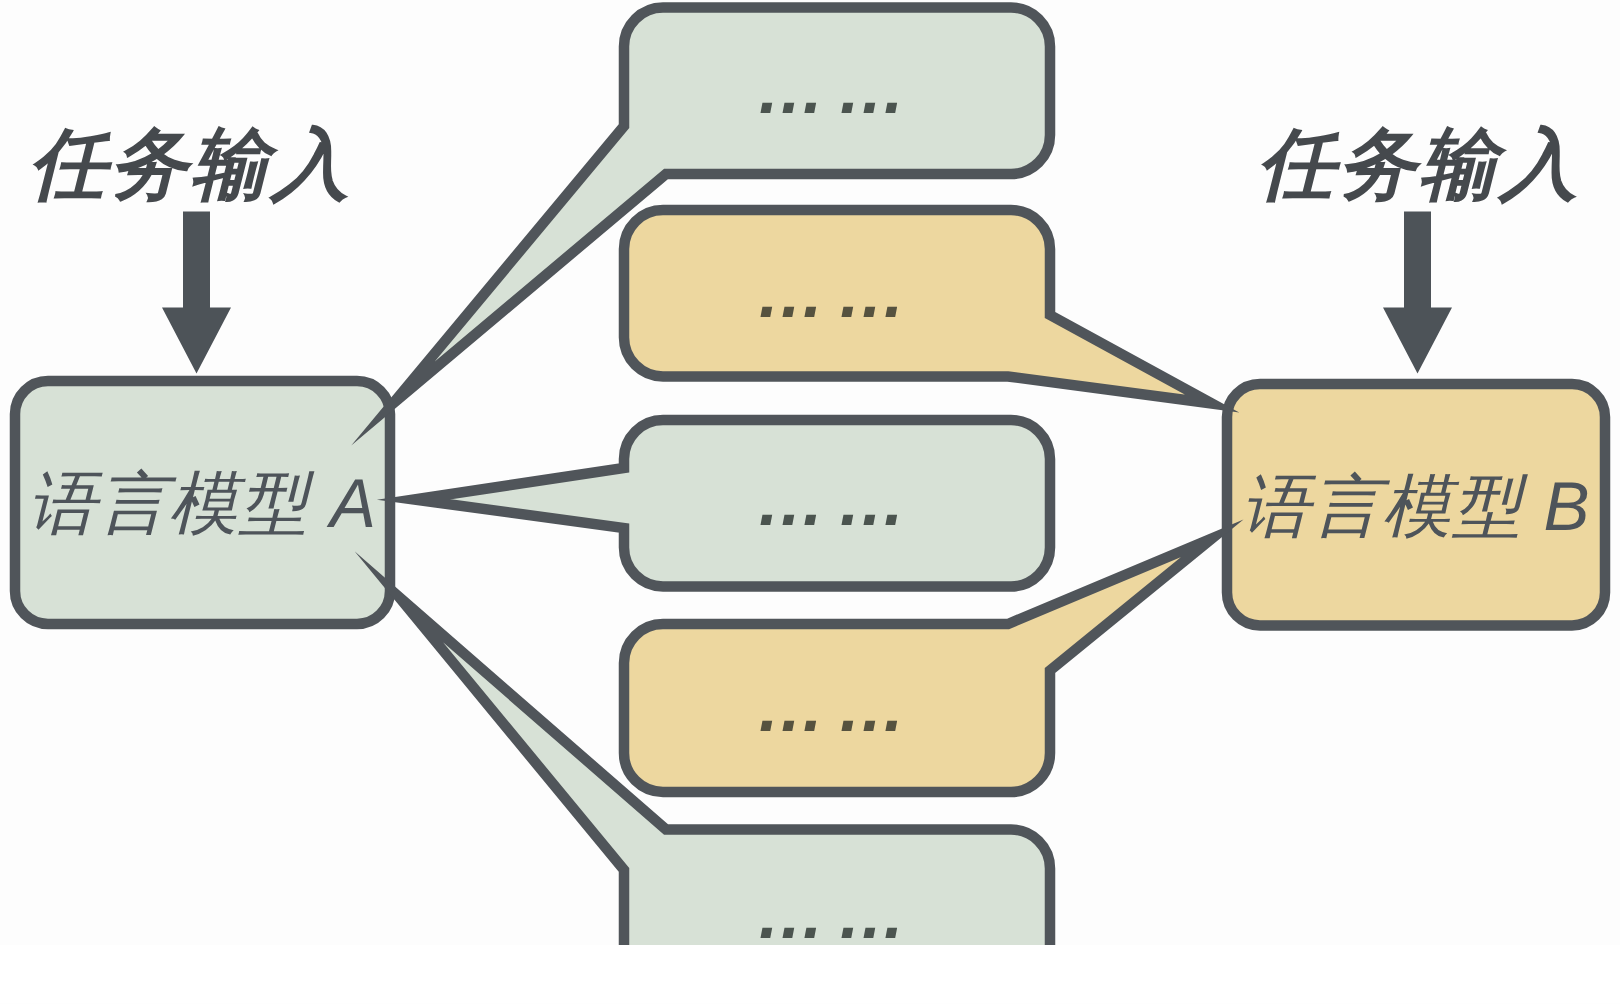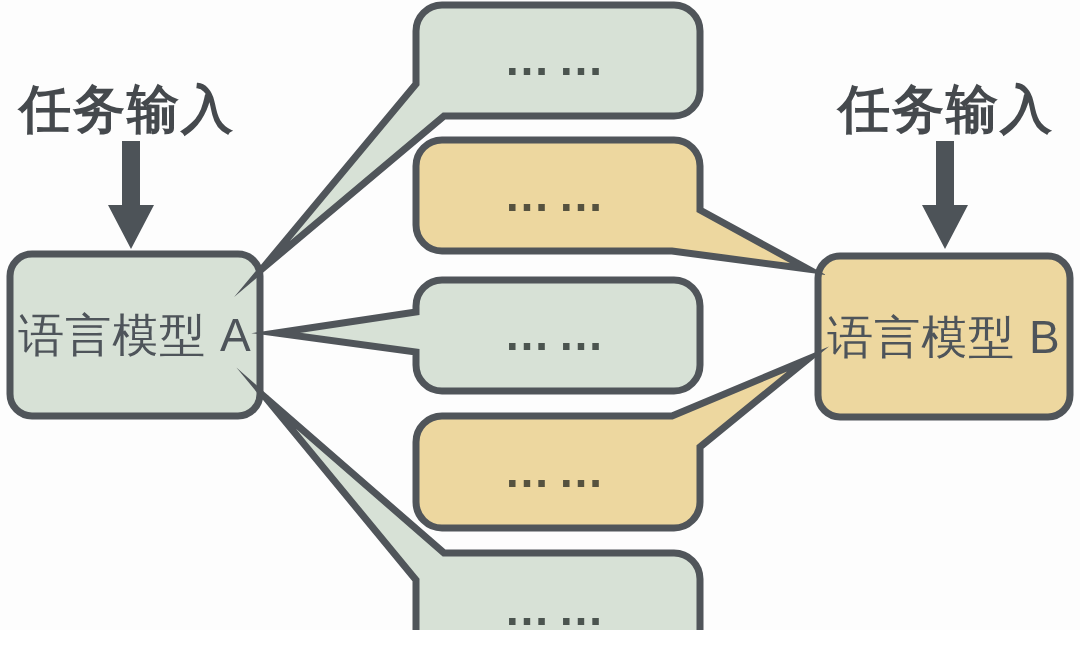--- a/index.html
+++ b/index.html
@@ -1,17 +1,17 @@
 <!DOCTYPE html>
 <html><head>
 <meta charset="utf-8">
 <style>
   html,body{margin:0;padding:0;background:#ffffff;}
   body{font-family:"Liberation Sans","DejaVu Sans",sans-serif;}
-  .stage{position:relative;width:1080px;height:630px;background:#fdfdfd;overflow:hidden;}
+  .stage{position:relative;width:1080px;height:630px;background:#fdfdfd;overflow:hidden;font-style:italic;}
   svg{display:block;width:1080px;height:669px;}
   .outline{stroke:#50555a;stroke-width:7;stroke-linejoin:miter;stroke-miterlimit:14;}
   .arrow{fill:#4d5358;stroke:none;}
   .task-label{font-size:52px;font-weight:bold;fill:#45494d;letter-spacing:2px;}
   .model-label{font-size:46px;fill:#4e545a;letter-spacing:1px;}
   .dots{font-size:46px;font-weight:bold;letter-spacing:8px;}
   .dots.green-dots{fill:#4b544f;}
   .dots.yellow-dots{fill:#56523f;}
   text{text-anchor:middle;}
 </style>

